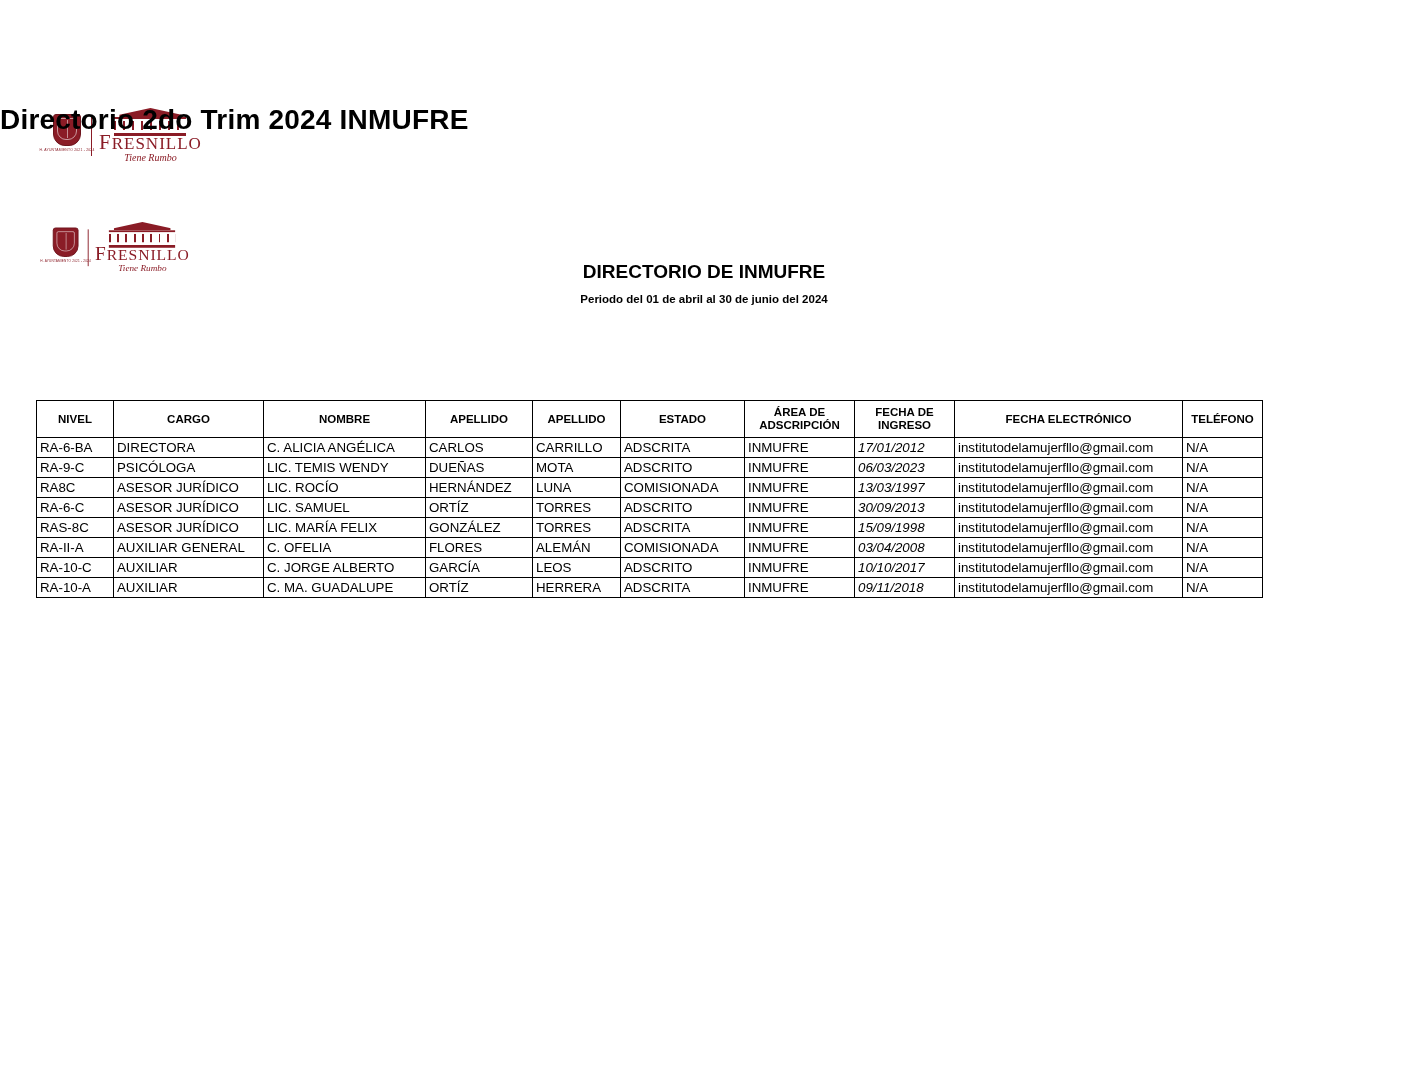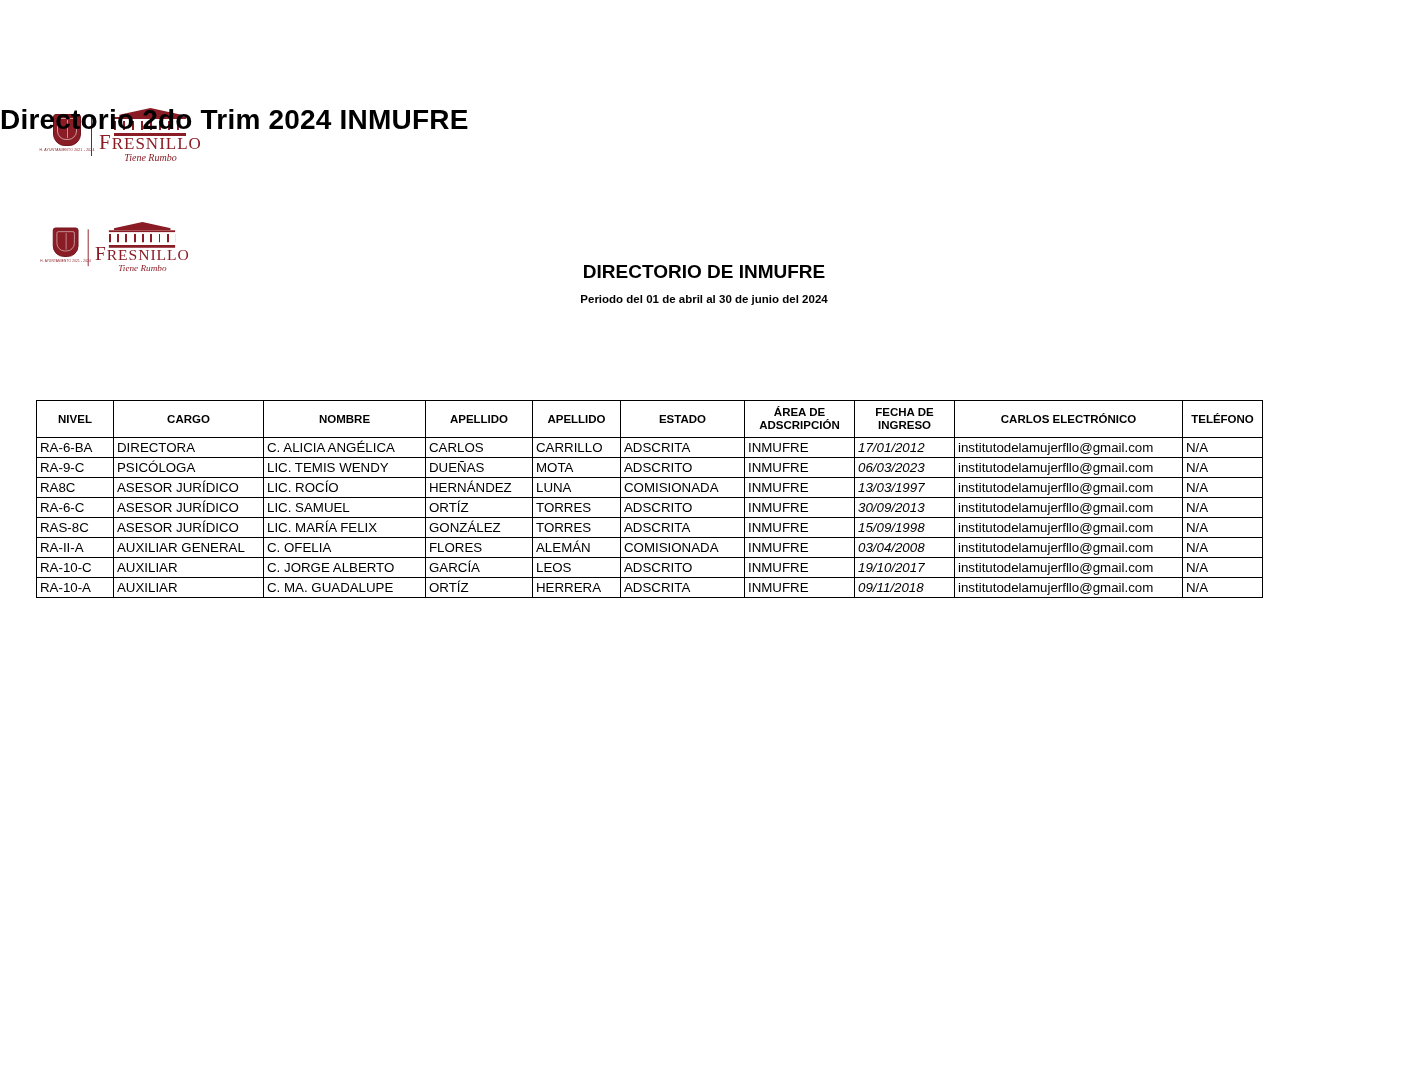--- a/index.html
+++ b/index.html
@@ -260,21 +260,21 @@
     <thead>
       <tr>
         <th>NIVEL</th>
         <th>CARGO</th>
         <th>NOMBRE</th>
         <th>APELLIDO</th>
         <th>APELLIDO</th>
         <th>ESTADO</th>
         <th>ÁREA DE ADSCRIPCIÓN</th>
         <th>FECHA DE INGRESO</th>
-        <th>CARLOS ELECTRÓNICO</th>
+        <th>FECHA ELECTRÓNICO</th>
         <th>TELÉFONO</th>
       </tr>
     </thead>
     <tbody id="directory-body">
         <tr>
           <td>RA-6-BA</td>
           <td>DIRECTORA</td>
           <td>C. ALICIA ANGÉLICA</td>
           <td>CARLOS</td>
           <td>CARRILLO</td>
@@ -345,21 +345,21 @@
           <td>N/A</td>
         </tr>
         <tr>
           <td>RA-10-C</td>
           <td>AUXILIAR</td>
           <td>C. JORGE ALBERTO</td>
           <td>GARCÍA</td>
           <td>LEOS</td>
           <td>ADSCRITO</td>
           <td>INMUFRE</td>
-          <td class="c-fecha">19/10/2017</td>
+          <td class="c-fecha">10/10/2017</td>
           <td>institutodelamujerfllo@gmail.com</td>
           <td>N/A</td>
         </tr>
         <tr>
           <td>RA-10-A</td>
           <td>AUXILIAR</td>
           <td>C. MA. GUADALUPE</td>
           <td>ORTÍZ</td>
           <td>HERRERA</td>
           <td>ADSCRITA</td>

